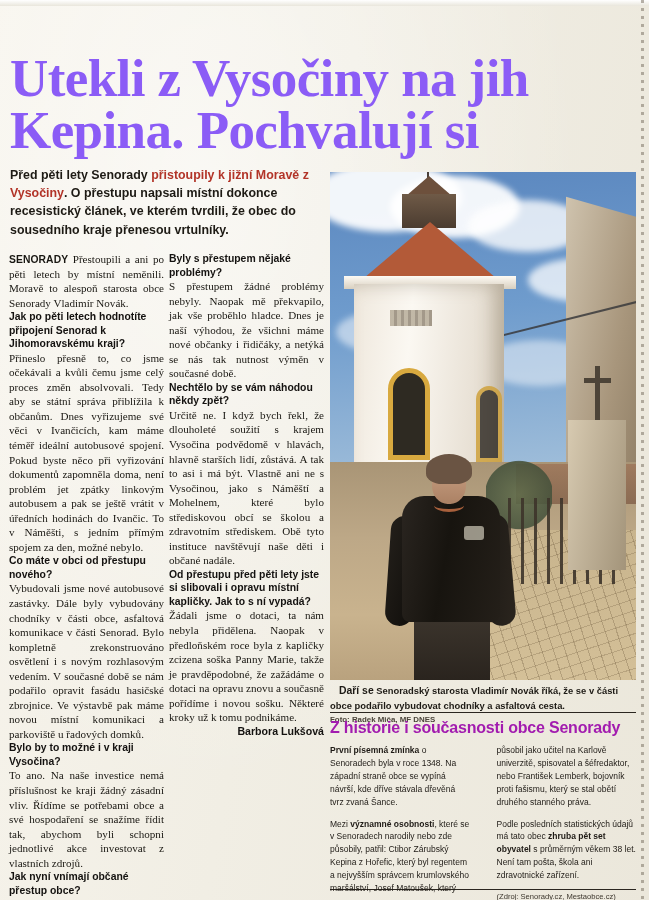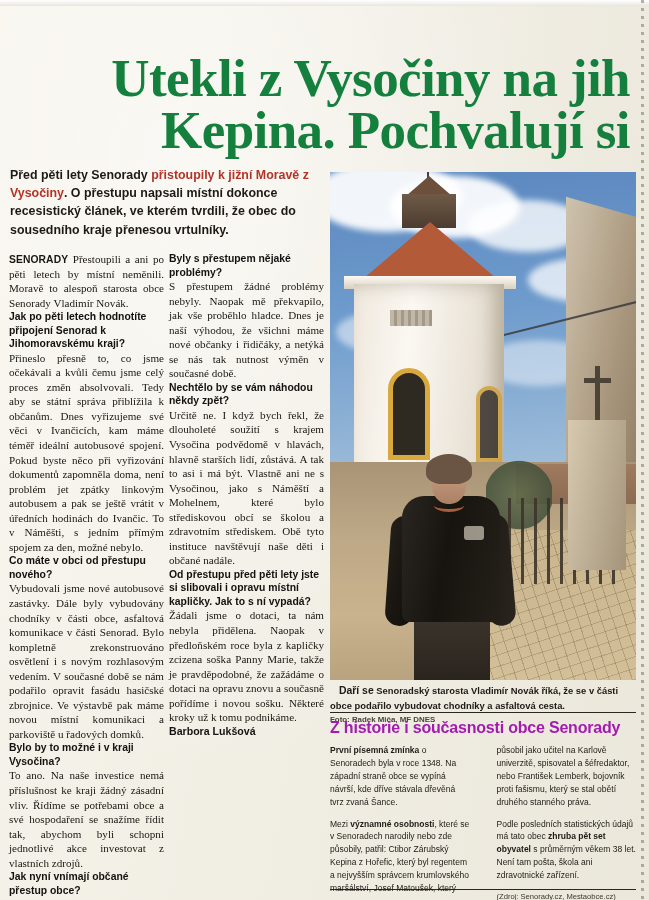--- a/index.html
+++ b/index.html
@@ -48,22 +48,21 @@
   .headline {
     position: absolute;
     left: 10px;
     top: 16px;
     width: 620px;
     font-family: "Liberation Serif", serif;
     font-weight: 700;
     font-size: 53px;
     line-height: 0.99;
     letter-spacing: -0.6px;
-    color: #15803d;
-    text-align: right;
+    color: #8b5cf6;
   }
   .headline .l2 { display: block; }
 
   
   .lead {
     position: absolute;
     left: 10px;
     top: 166px;
     width: 312px;
     font-size: 12.4px;
@@ -106,21 +105,21 @@
   .dropcap-label {
     font-family: "Liberation Sans", sans-serif;
     font-weight: 700;
     font-size: 10.3px;
     letter-spacing: .1px;
   }
   .byline {
     font-family: "Liberation Sans", sans-serif;
     font-weight: 700;
     font-size: 10.6px;
-    text-align: left;
+    text-align: right;
     margin-top: 3px;
     color: #141210;
   }
 
   
   .photo {
     position: absolute;
     left: 330px;
     top: 172px;
     width: 306px;

